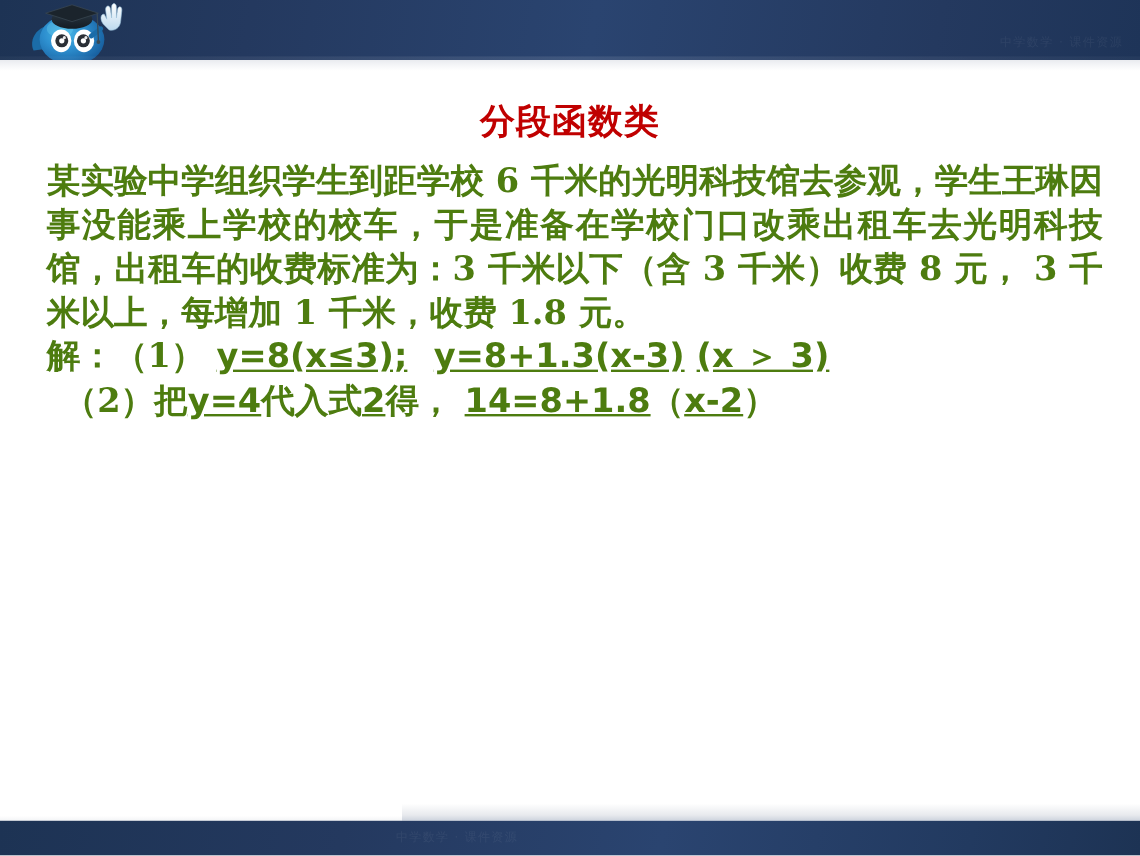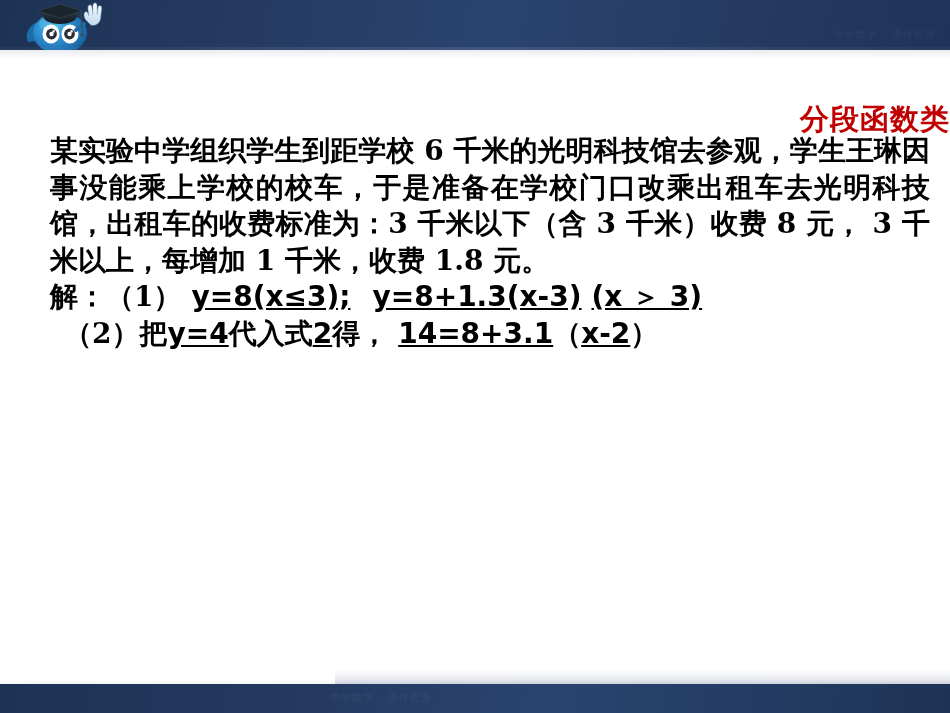--- a/index.html
+++ b/index.html
@@ -60,38 +60,38 @@
     top: 50px;
     width: 950px;
     height: 9px;
     background: linear-gradient(to bottom, #e9ebef 0%, #f6f7f9 55%, #ffffff 100%);
   }
 
   
   .slide-title {
     position: absolute;
     left: 0;
-    top: 104px;
-    width: 950px;
-    text-align: right;
+    top: 86px;
+    width: 950px;
+    text-align: center;
     color: #c00000;
     font-family: "DejaVu Serif", "Liberation Serif", serif;
     font-weight: bold;
     font-size: 29px;
     letter-spacing: 1px;
     line-height: 1.05;
   }
 
   
   .body-text {
     position: absolute;
-    left: 50px;
+    left: 39px;
     top: 133px;
     width: 880px;
-    color: #000000;
+    color: #4d7c0f;
     font-family: "DejaVu Serif", "Liberation Serif", serif;
     font-weight: bold;
     font-size: 28px;
     line-height: 36.5px;
     letter-spacing: 0px;
     white-space: normal;
   }
   .para {
     margin: 0;
     padding: 0;
@@ -230,21 +230,21 @@
 <div class="slide-title">分段函数类</div>
 
 <div class="body-text">
 
   <p class="para problem">某实验中学组织学生到距学校 6 千米的光明科技馆去参观，学生王琳因事没能乘上学校的校车，于是准备在学校门口改乘出租车去光明科技馆，出租车的收费标准为：3 千米以下（含 3 千米）收费 8 元， 3 千米以上，每增加 1 千米，收费 1.8 元。</p>
 
 
 
   <p class="para nojust"><span>解：（1）</span><span class="sp"></span><span class="latin">y=8(x≤3);</span><span class="sp-lg"></span><span class="latin">y=8+1.3(x-3)</span><span class="sp"></span><span class="latin">(x ＞ 3)</span></p>
 
-  <p class="para ans2 nojust"><span>（2）把</span><span class="latin">y=4</span><span>代入式</span><span class="latin">2</span><span>得，</span><span class="sp"></span><span class="latin">14=8+3.1</span><span>（</span><span class="latin">x-2</span><span>）</span></p>
+  <p class="para ans2 nojust"><span>（2）把</span><span class="latin">y=4</span><span>代入式</span><span class="latin">2</span><span>得，</span><span class="sp"></span><span class="latin">14=8+1.8</span><span>（</span><span class="latin">x-2</span><span>）</span></p>
 
 
 </div>
 
 <div class="footer-sheen"></div>
 <div class="footer-band">
   <div class="footer-watermark">中学数学 · 课件资源</div>
 </div>
 
 </body></html>

